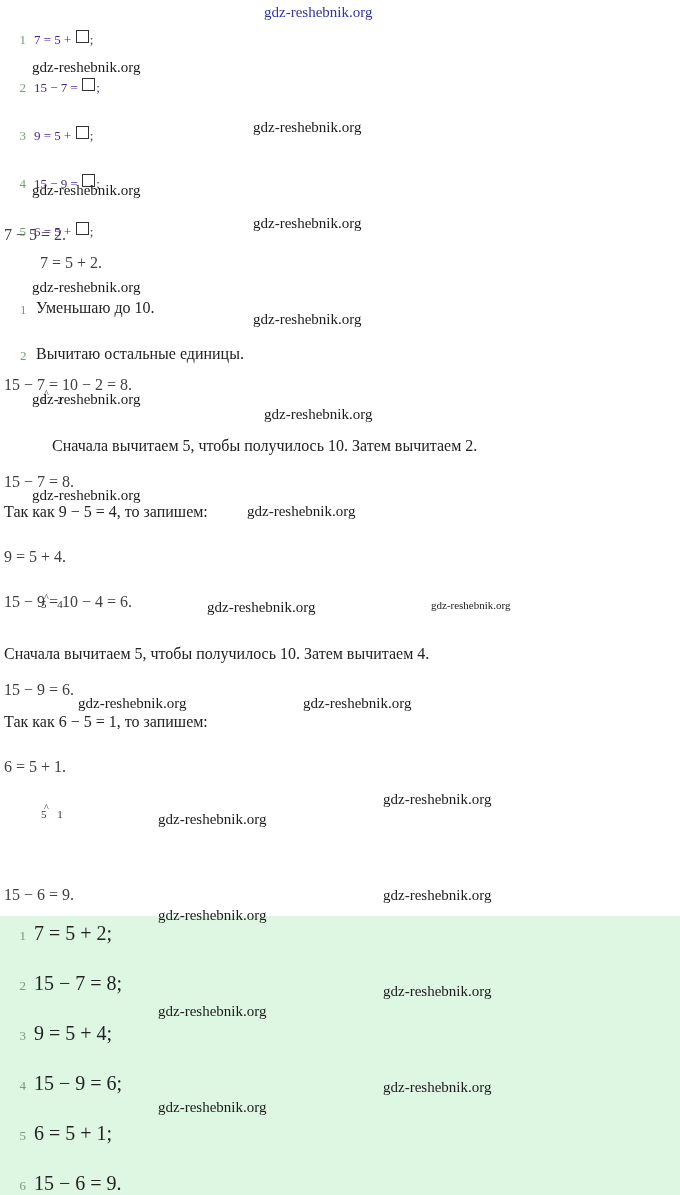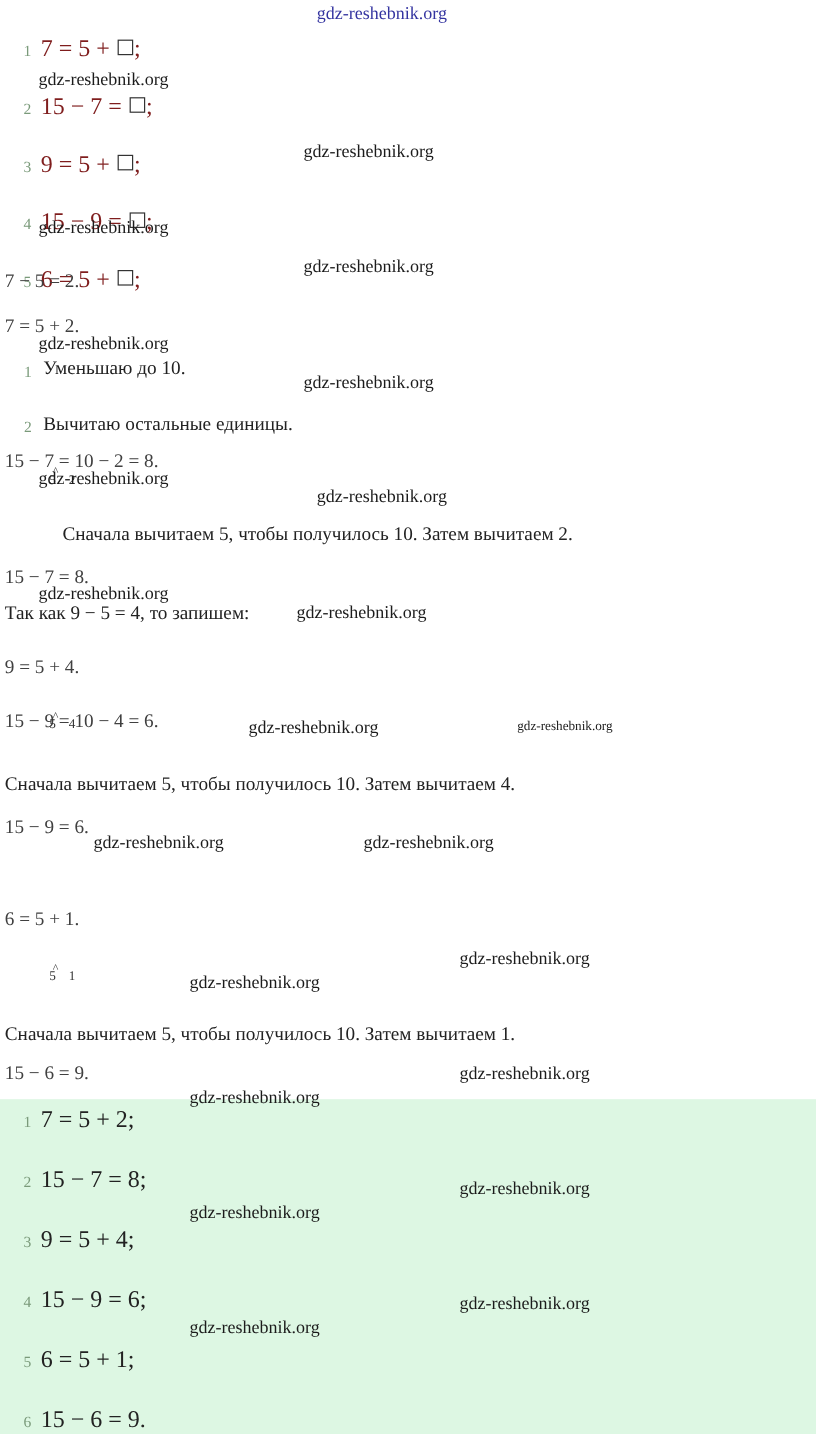--- a/index.html
+++ b/index.html
@@ -49,23 +49,23 @@
   .onum {
     width: 34px;
     text-align: right;
     font-size: 13px;
     color: #7a9a7a;
     font-family: "Liberation Serif", serif;
     padding-right: 8px;
     box-sizing: border-box;
   }
   .oexpr {
-    font-size: 20px;
-    font-family: "Liberation Serif", serif;
-    color: #7f1d1d;
+    font-size: 13px;
+    font-family: "Liberation Serif", serif;
+    color: #4c1d95;
   }
   .box {
     display: inline-block;
     width: 11px;
     height: 11px;
     border: 1px solid #333;
     vertical-align: 1px;
     margin: 0 1px;
   }
   .line {
@@ -158,21 +158,21 @@
       <span class="onum">4</span>
       <span class="oexpr"><span>15 − 9 = </span><span class="box"></span><span>;</span></span>
     </div>
     <div class="oitem">
       <span class="onum">5</span>
       <span class="oexpr"><span>6 = 5 + </span><span class="box"></span><span>;</span></span>
     </div>
   </div>
 
   <div class="line" style="top:226px;">7 − 5 = 2.</div>
-  <div class="line" style="top:264px;">7 = 5 + 2.</div>
+  <div class="line" style="top:254px;margin-left:36px;">7 = 5 + 2.</div>
 
   <div class="stepnum" style="left:20px; top:302px;">1</div>
   <div class="steptext" style="left:36px; top:299px;">Уменьшаю до 10.</div>
 
   <div class="stepnum" style="left:20px; top:348px;">2</div>
   <div class="steptext" style="left:36px; top:345px;">Вычитаю остальные единицы.</div>
 
   <div class="line" style="top:376px;">15 − 7 = 10 − 2 = 8.</div>
   <div class="caret" style="left:44px; top:388px;">^</div>
   <div class="sub" style="left:41px; top:394px;">5 2</div>
@@ -181,26 +181,26 @@
   <div class="line" style="top:473px;">15 − 7 = 8.</div>
   <div class="explain" style="top:503px;">Так как 9 − 5 = 4, то запишем:</div>
 
   <div class="line" style="top:548px;">9 = 5 + 4.</div>
   <div class="line" style="top:593px;">15 − 9 = 10 − 4 = 6.</div>
   <div class="caret" style="left:44px; top:592px;">^</div>
   <div class="sub" style="left:41px; top:598px;">5 4</div>
 
   <div class="explain" style="top:645px;">Сначала вычитаем 5, чтобы получилось 10. Затем вычитаем 4.</div>
   <div class="line" style="top:681px;">15 − 9 = 6.</div>
+  <div class="explain" style="top:713px;">Так как 6 − 5 = 1, то запишем:</div>
 
   <div class="line" style="top:758px;">6 = 5 + 1.</div>
   <div class="caret" style="left:44px; top:802px;">^</div>
   <div class="sub" style="left:41px; top:808px;">5 1</div>
 
-  <div class="explain" style="top:854px;">Сначала вычитаем 5, чтобы получилось 10. Затем вычитаем 1.</div>
   <div class="line" style="top:886px;">15 − 6 = 9.</div>
 
   <div class="answerbox">
     <div class="ansitem" style="margin-top:6px;">
       <span class="ansnum">1</span>
       <span class="ansexpr">7 = 5 + 2;</span>
     </div>
     <div class="ansitem">
       <span class="ansnum">2</span>
       <span class="ansexpr">15 − 7 = 8;</span>

